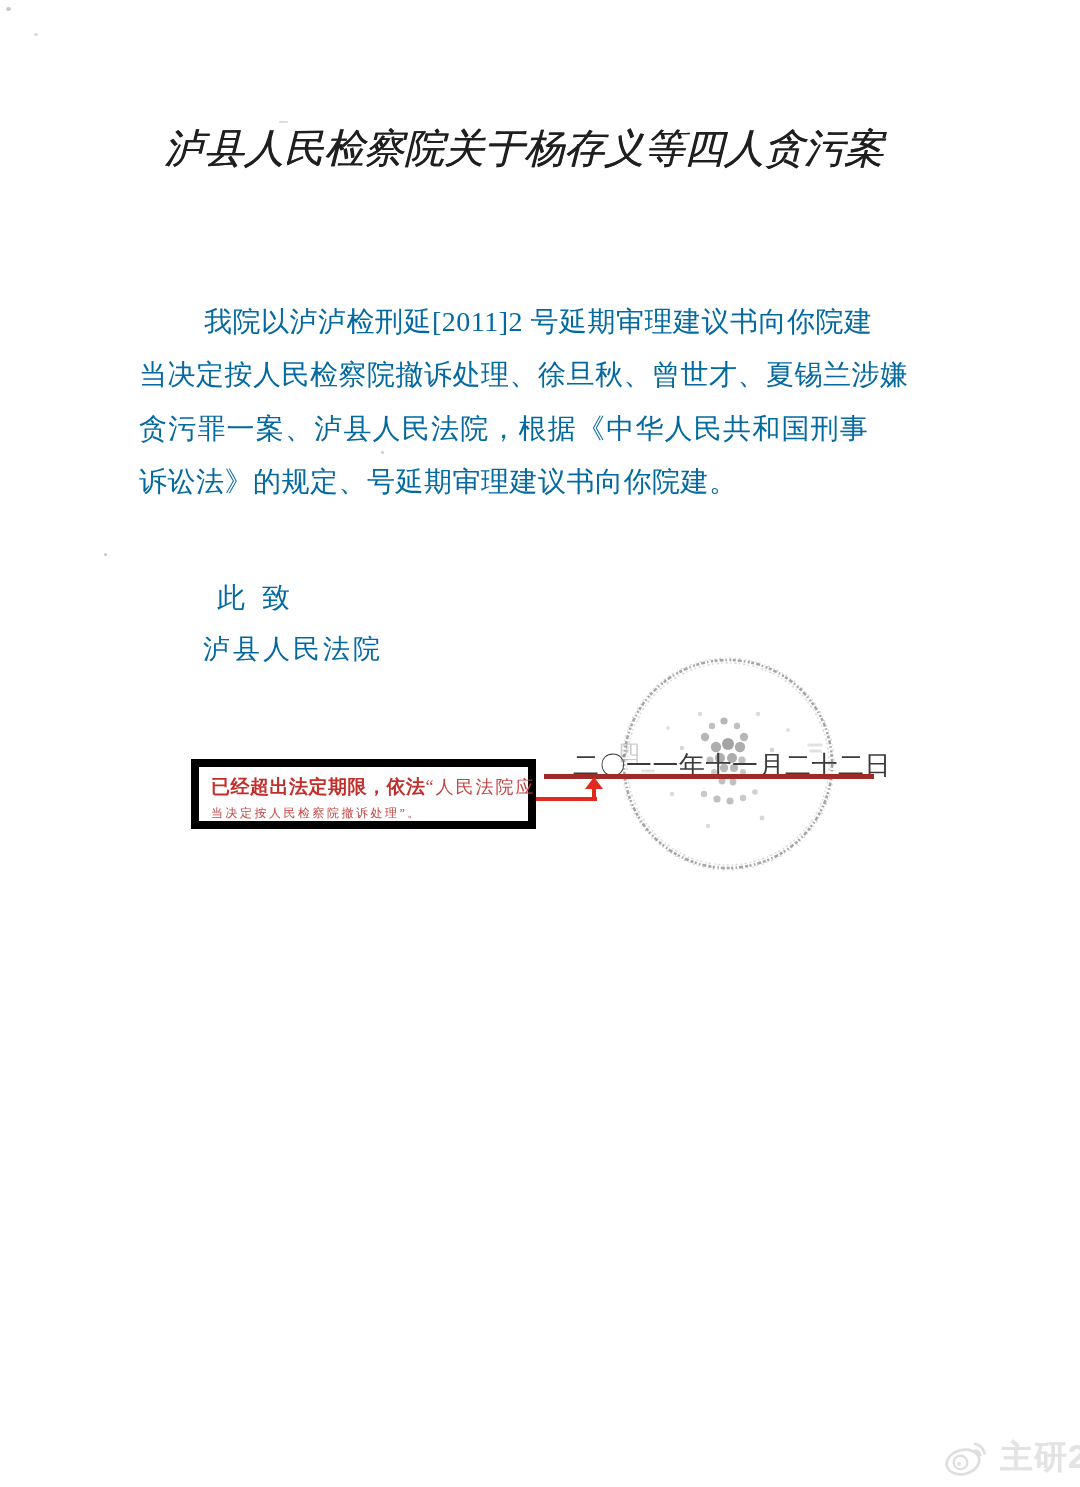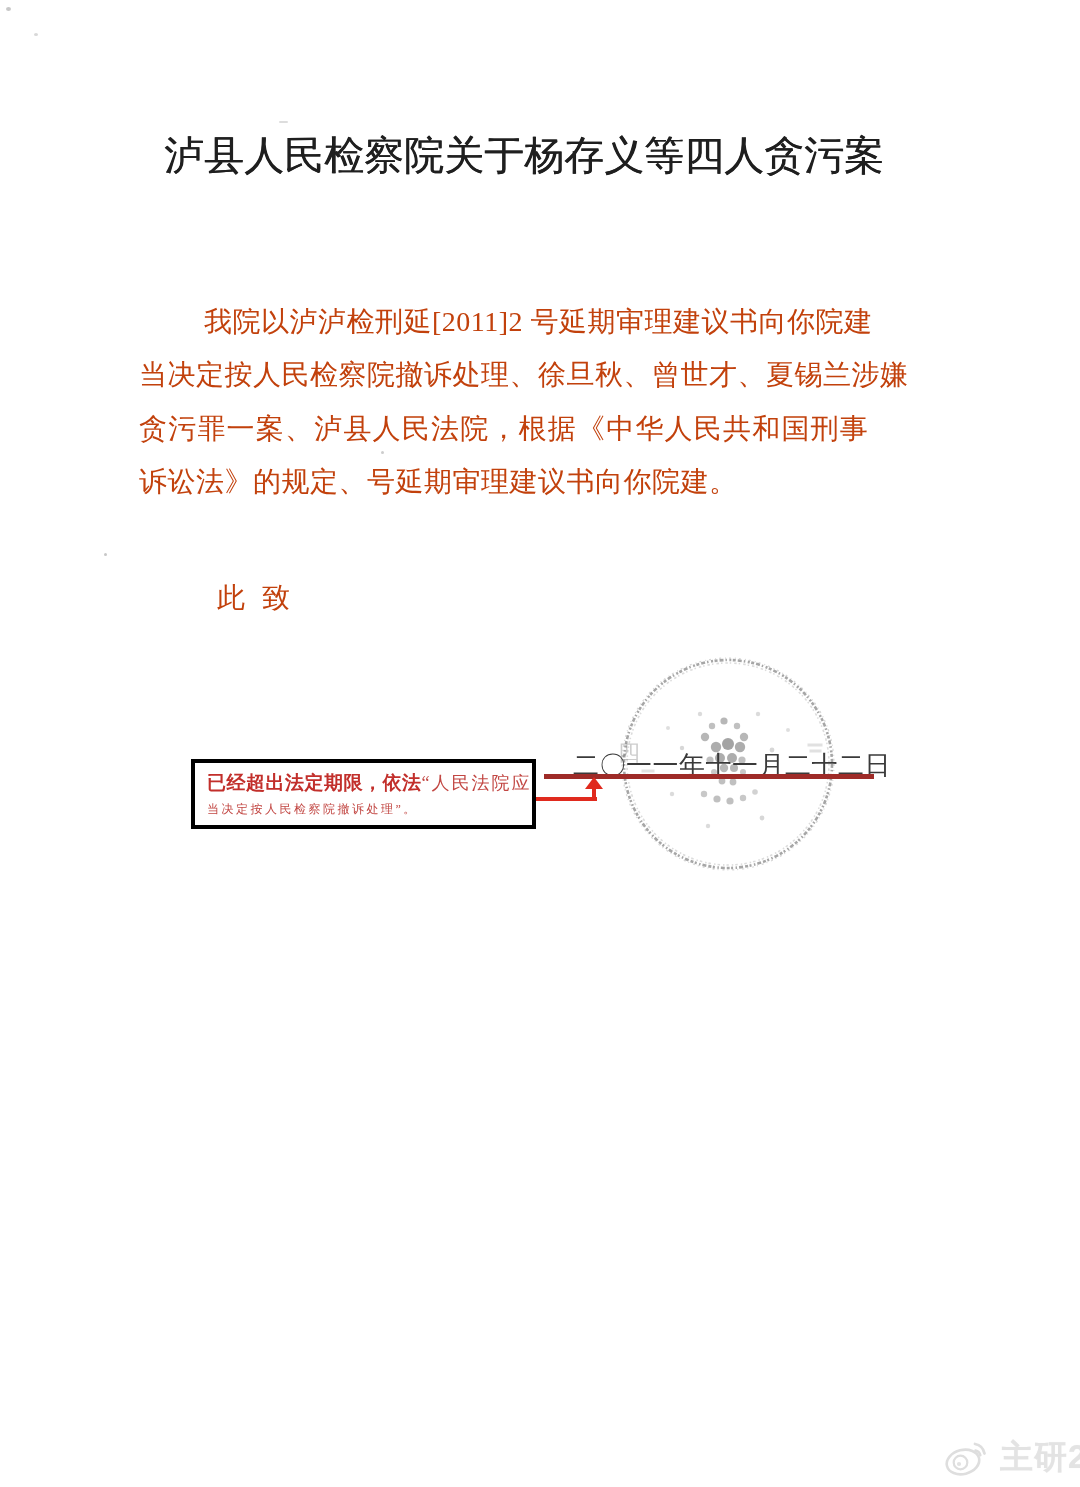--- a/index.html
+++ b/index.html
@@ -6,26 +6,26 @@
   .page {
     position:relative; width:1080px; height:1487px;
     background:#ffffff; overflow:hidden;
     font-family:"Liberation Serif", serif;
   }
   .abs { position:absolute; white-space:nowrap; }
   .title-line {
     font-size:40px; color:#1f1f1f;
     text-shadow:0.5px 0 0 currentColor;
   }
-  .body-line { font-size:28px; color:#c2410c; letter-spacing:0.5px;text-align:center; }
+  .body-line { font-size:28px; color:#0369a1; letter-spacing:0.5px;text-align:center; }
   .date-line { font-size:26px; color:#3a3a3a; letter-spacing:0.5px; }
   .underline-marker { background:#9e2b28; }
   .ann-box {
     box-sizing:border-box;
-    border:4px solid #000000;
+    border:8px solid #000000;
     padding:7px 8px 0 12px;
     background:rgba(255,255,255,0.0);
   }
   .ann-l1-bold {
     font-family:"Liberation Sans", sans-serif;
     font-weight:bold; font-size:19px; color:#c22f2b; letter-spacing:0.5px;
   }
   .ann-l1-quote {
     font-family:"Liberation Serif", serif;
     font-size:18px; color:#c24743; letter-spacing:2px;
@@ -52,28 +52,29 @@
 <body>
 
 <div class="page">
 
   <div class="speck" style="left:6px; top:7px; width:5px; height:4px; opacity:.5;"></div>
   <div class="speck" style="left:34px; top:33px; width:4px; height:3px; opacity:.35;"></div>
   <div class="speck" style="left:279px; top:121px; width:9px; height:2px; opacity:.3; border-radius:1px;"></div>
   <div class="speck" style="left:104px; top:553px; width:3px; height:3px; opacity:.5;"></div>
   <div class="speck" style="left:381px; top:451px; width:3px; height:3px; opacity:.45;"></div>
 
-  <div class="abs title-line" style="left:164px; top:128px;">泸县人民检察院关于杨存义等四人贪污案</div>
+  <div class="abs title-line" style="left:164px; top:121px;font-style:italic;">泸县人民检察院关于杨存义等四人贪污案</div>
 
   <div class="abs body-line" style="left:204px; top:303px;">我院以泸泸检刑延[2011]2 号延期审理建议书向你院建</div>
   <div class="abs body-line" style="left:139px; top:356px;">当决定按人民检察院撤诉处理、徐旦秋、曾世才、夏锡兰涉嫌</div>
   <div class="abs body-line" style="left:139px; top:410px; letter-spacing:1.2px;">贪污罪一案、泸县人民法院，根据《中华人民共和国刑事</div>
   <div class="abs body-line" style="left:139px; top:463px;">诉讼法》的规定、号延期审理建议书向你院建。</div>
 
   <div class="abs body-line" style="left:217px; top:579px; letter-spacing:17px;">此致</div>
+  <div class="abs body-line" style="left:203px; top:631px; font-size:27px; letter-spacing:3px;">泸县人民法院</div>
 
   <svg class="abs" style="left:612px; top:648px;" width="232" height="232" viewBox="0 0 232 232">
     <circle cx="116" cy="116" r="104" fill="none" stroke="#6a6a6a" stroke-width="2.6" stroke-dasharray="4 2 1.5 2.5 2 1.5 3 2" opacity="0.6"></circle>
     <circle cx="116" cy="116" r="101" fill="none" stroke="#8a8a8a" stroke-width="1.6" stroke-dasharray="1.5 3 2.5 2" opacity="0.3"></circle>
     <circle cx="116" cy="116" r="106" fill="none" stroke="#777777" stroke-width="1.2" stroke-dasharray="2 4 1 3" opacity="0.3"></circle>
 
     <g fill="#4a4a4a">
       <circle cx="100" cy="78" r="3.2" opacity="0.35"></circle>
       <circle cx="112" cy="73" r="3.6" opacity="0.4"></circle>
       <circle cx="125" cy="78" r="3.2" opacity="0.35"></circle>

